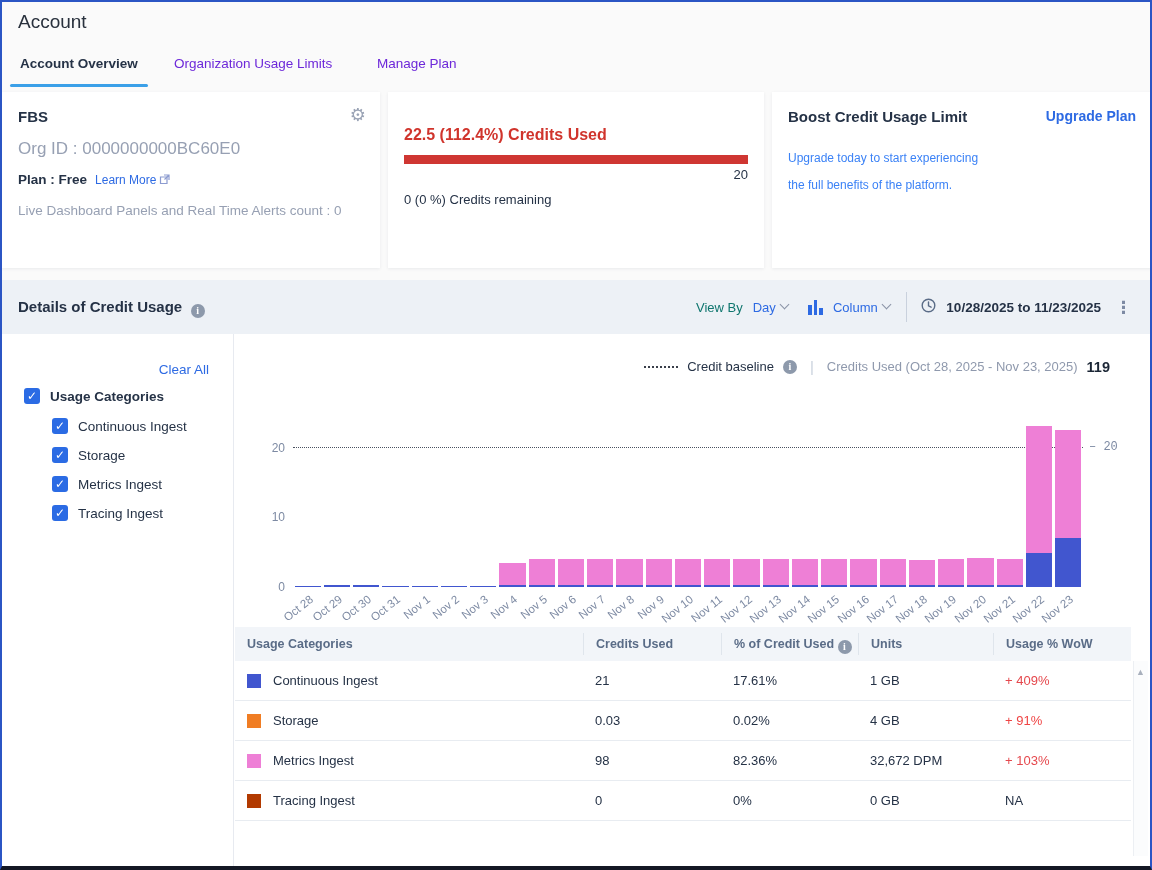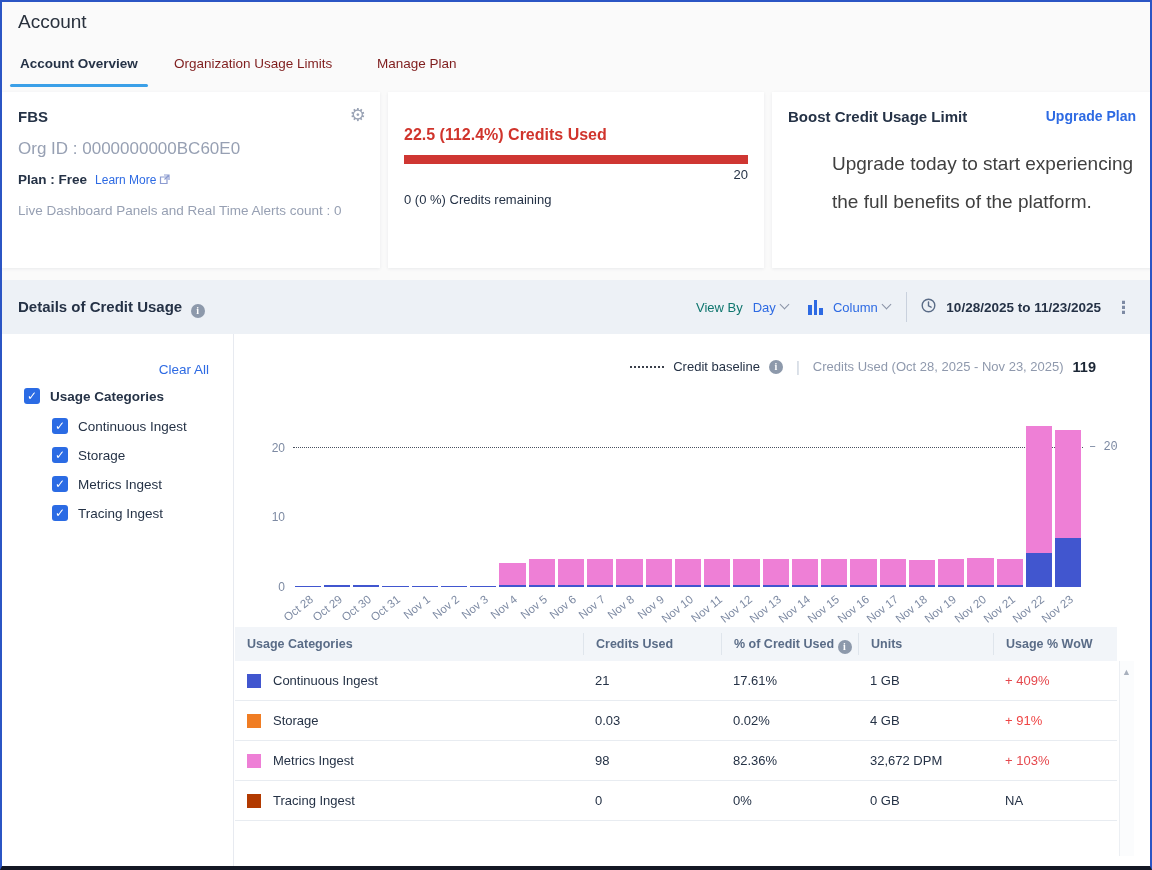--- a/index.html
+++ b/index.html
@@ -10,21 +10,21 @@
   }
   .screen {
     position:relative; width:1152px; height:870px;
     border:2px solid #2b55c4; border-bottom:4px solid #141824;
     background:#fafafa; overflow:hidden;
   }
 
   
   .page-title { position:absolute; left:16px; top:9px; font-size:19px; color:#29313d; }
   .tabbar { position:absolute; left:0; top:46px; width:100%; height:42px; }
-  .tab { position:absolute; top:8px; font-size:13.5px; color:#7f1d1d; cursor:pointer; white-space:nowrap; }
+  .tab { position:absolute; top:8px; font-size:13.5px; color:#6d28d9; cursor:pointer; white-space:nowrap; }
   .tab.active { color:#253246; font-weight:bold; }
   .tab-underline { position:absolute; left:8px; top:36px; width:138px; height:3px; background:#3ba0e8; border-radius:2px; }
 
   
   .card { position:absolute; top:90px; height:176px; background:#fff; box-shadow:0 1px 3px rgba(40,50,80,.08); }
   .card1 { left:0; width:378px; }
   .card2 { left:386px; width:376px; }
   .card3 { left:770px; width:380px; }
   .card-pad { position:relative; width:100%; height:100%; padding:16px; }
   .card-title { font-size:15px; font-weight:bold; color:#253246; }
@@ -37,21 +37,21 @@
   .plan-row { margin-top:13px; font-size:13.5px; color:#253246; font-weight:bold; }
   .learn-more { color:#2d6ae3; font-size:12px; font-weight:normal; margin-left:8px; cursor:pointer; }
   .ext-icon { display:inline-block; vertical-align:-1px; margin-left:3px; }
   .live-count { margin-top:15px; font-size:13.5px; }
   .credits-used { margin-top:18px; color:#d0342c; font-size:16px; font-weight:bold; }
   .usage-track { margin-top:11px; height:9px; background:#f0e3e2; position:relative; }
   .usage-fill { height:100%; background:#cf3632; }
   .usage-limit { text-align:right; margin-top:3px; font-size:13px; color:#253246; }
   .remaining { margin-top:10px; font-size:13px; color:#253246; }
   .upgrade-link { position:absolute; right:16px; top:16px; color:#2d6ae3; font-size:14px; font-weight:bold; cursor:pointer; }
-  .boost-line { margin-top:14px; color:#404040; font-size:19px; line-height:1.6;margin-left:44px; }
+  .boost-line { margin-top:14px; color:#3b82f6; font-size:12px; line-height:1.6; }
   .boost-line + .boost-line { margin-top:8px; }
 
   
   .details-bar { position:absolute; left:0; top:278px; width:100%; height:54px; background:#edf1f6; }
   .details-title { position:absolute; left:16px; top:18px; font-size:15px; font-weight:bold; color:#253246; }
   .toolbar { position:absolute; right:14px; top:0; height:54px; display:flex; align-items:center; gap:10px; }
   .tb-label { color:#0f766e; font-size:13px; }
   .tb-value { color:#2d6ae3; font-size:13px; cursor:pointer; }
   .chev { display:inline-block; width:7px; height:7px; border-right:1.5px solid #8a93a6; border-bottom:1.5px solid #8a93a6;
     transform:rotate(45deg); margin:0 2px 2px 2px; vertical-align:2px; }
@@ -66,21 +66,21 @@
   
   .content { position:absolute; left:0; top:332px; width:100%; height:534px; background:#fff; }
   .sidebar { position:absolute; left:0; top:0; width:232px; height:100%; background:#fff; border-right:1px solid #e7eaf0; }
   .clear-all { position:absolute; right:24px; top:28px; color:#2d6ae3; font-size:13.5px; cursor:pointer; }
   .cbx-row { position:absolute; display:flex; align-items:center; gap:10px; cursor:pointer; }
   .cbx { width:16px; height:16px; background:#2b6be4; border-radius:3px; color:#fff; font-size:12px;
     line-height:16px; text-align:center; flex:0 0 16px; }
   .cbx-label { font-size:13.5px; color:#253246; }
   .cbx-row.parent .cbx-label { font-weight:bold; }
 
-  .main { position:absolute; left:233px; top:0; right:14px; height:100%; background:#fff; }
+  .main { position:absolute; left:233px; top:0; right:0; height:100%; background:#fff; }
 
   
   .legend { position:absolute; left:0; top:24px; width:100%; display:flex; align-items:center; justify-content:flex-end; padding-right:40px; gap:9px; }
   .baseline-sample { width:34px; border-top:2px dotted #3a3f4a; }
   .legend-dark { color:#253246; font-size:13px; }
   .legend-sep { color:#c9d1dd; font-size:15px; margin:0 4px; }
   .legend-gray { color:#8f99ad; font-size:13px; }
   .legend-total { color:#1b2635; font-size:14.5px; font-weight:bold; }
 
   

